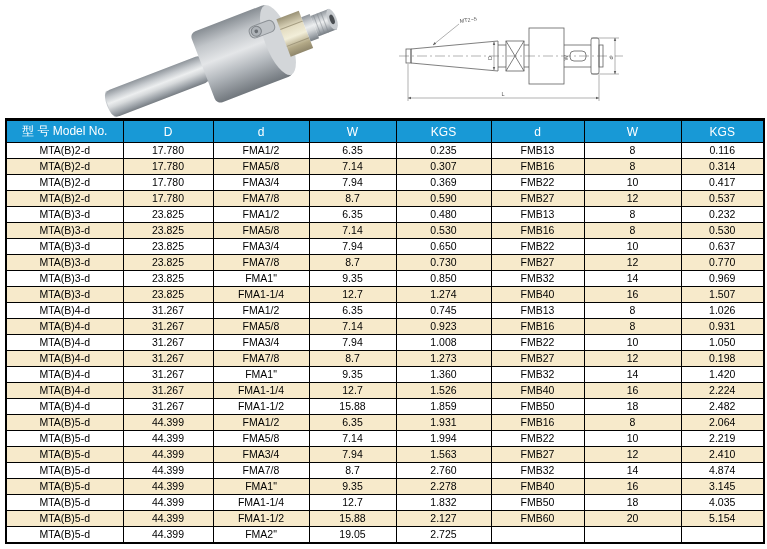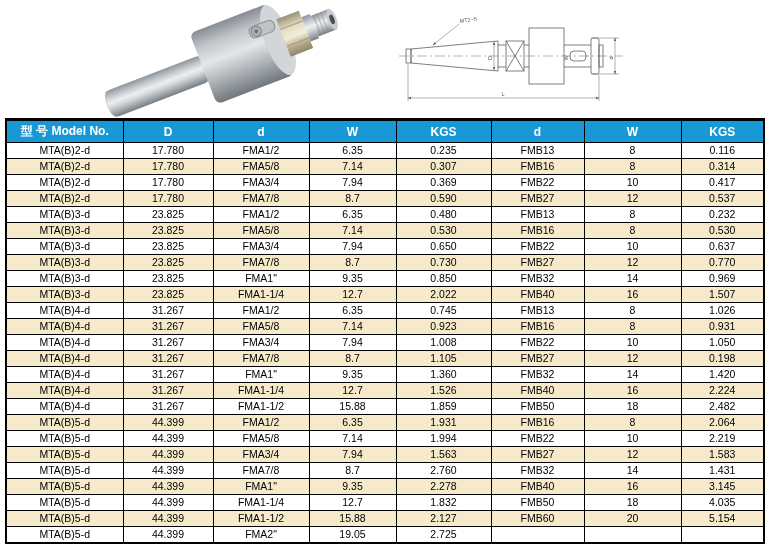--- a/index.html
+++ b/index.html
@@ -19,21 +19,21 @@
     border-collapse: collapse;
     table-layout: fixed;
     width: 758px;
     margin-left: 5px;
     border: 2px solid #000;
     border-top: 3px solid #000;
   }
   table.spec th {
     background: var(--header-bg, #1899D6);
     color: #fff;
-    font-weight: bold;
+    font-weight: normal;
     font-size: 12px;
     height: 23px;
     border: 1px solid #000;
     text-align: center;
     vertical-align: middle;
     padding: 0;
   }
   table.spec td {
     font-size: 10.5px;
     height: 15px;
@@ -265,21 +265,21 @@
         <td>0.850</td>
         <td>FMB32</td>
         <td>14</td>
         <td>0.969</td>
       </tr>
       <tr>
         <td>MTA(B)3-d</td>
         <td>23.825</td>
         <td>FMA1-1/4</td>
         <td>12.7</td>
-        <td>2.022</td>
+        <td>1.274</td>
         <td>FMB40</td>
         <td>16</td>
         <td>1.507</td>
       </tr>
       <tr>
         <td>MTA(B)4-d</td>
         <td>31.267</td>
         <td>FMA1/2</td>
         <td>6.35</td>
         <td>0.745</td>
@@ -305,21 +305,21 @@
         <td>1.008</td>
         <td>FMB22</td>
         <td>10</td>
         <td>1.050</td>
       </tr>
       <tr>
         <td>MTA(B)4-d</td>
         <td>31.267</td>
         <td>FMA7/8</td>
         <td>8.7</td>
-        <td>1.105</td>
+        <td>1.273</td>
         <td>FMB27</td>
         <td>12</td>
         <td>0.198</td>
       </tr>
       <tr>
         <td>MTA(B)4-d</td>
         <td>31.267</td>
         <td>FMA1"</td>
         <td>9.35</td>
         <td>1.360</td>
@@ -368,31 +368,31 @@
         <td>2.219</td>
       </tr>
       <tr>
         <td>MTA(B)5-d</td>
         <td>44.399</td>
         <td>FMA3/4</td>
         <td>7.94</td>
         <td>1.563</td>
         <td>FMB27</td>
         <td>12</td>
-        <td>1.583</td>
+        <td>2.410</td>
       </tr>
       <tr>
         <td>MTA(B)5-d</td>
         <td>44.399</td>
         <td>FMA7/8</td>
         <td>8.7</td>
         <td>2.760</td>
         <td>FMB32</td>
         <td>14</td>
-        <td>1.431</td>
+        <td>4.874</td>
       </tr>
       <tr>
         <td>MTA(B)5-d</td>
         <td>44.399</td>
         <td>FMA1"</td>
         <td>9.35</td>
         <td>2.278</td>
         <td>FMB40</td>
         <td>16</td>
         <td>3.145</td>

